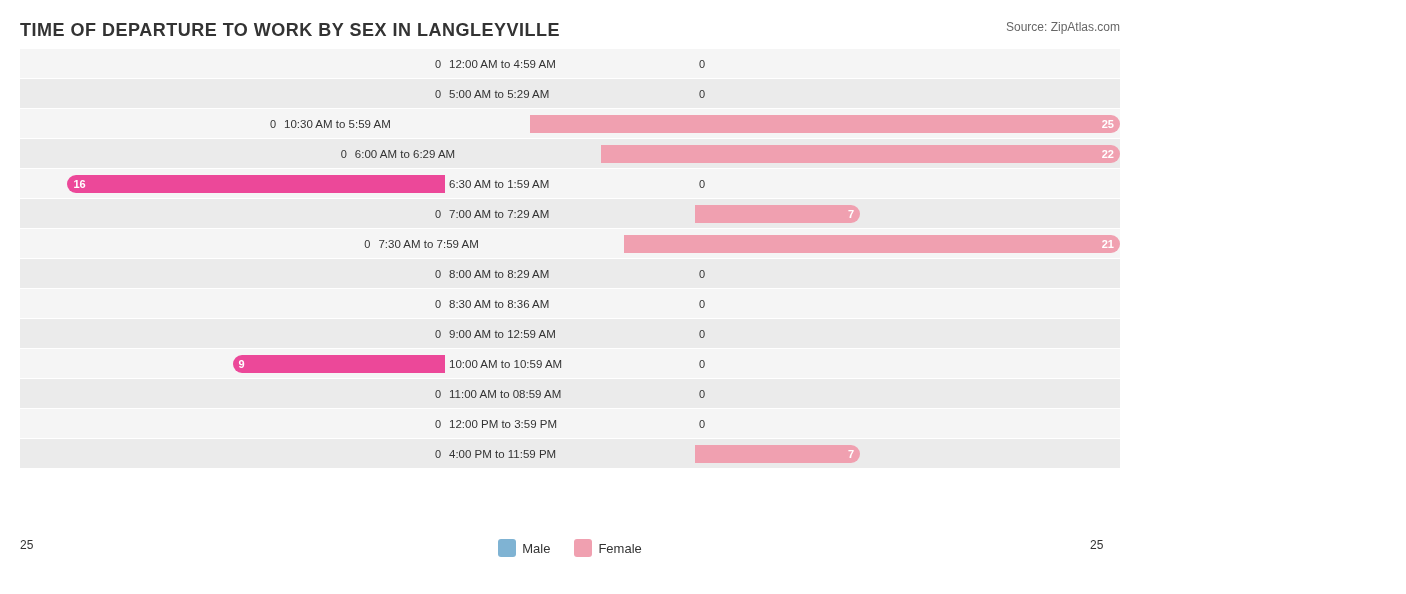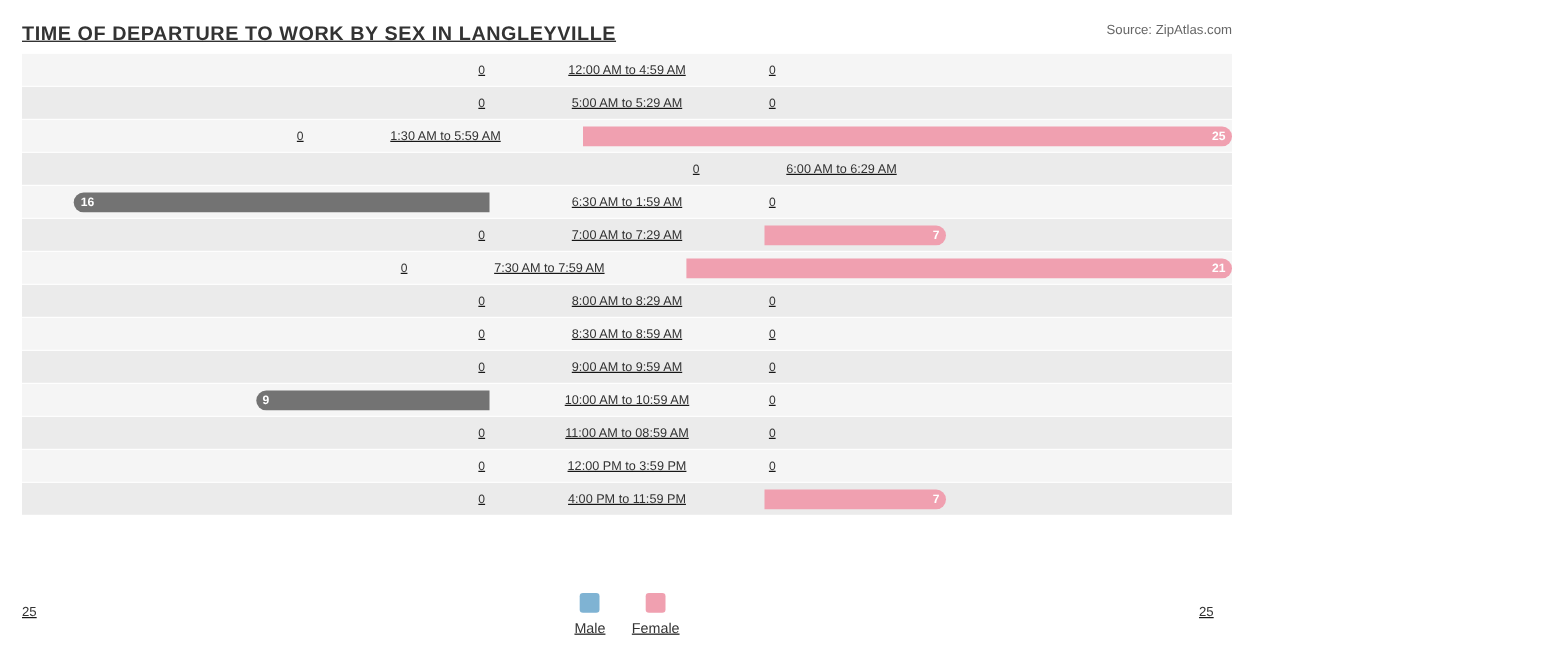--- a/index.html
+++ b/index.html
@@ -10,21 +10,20 @@
       height: 594px;
       overflow: hidden;
       position: relative;
     }
     .chart-container {
       width: 1140px;
       height: 594px;
       background: #fff;
       padding: 20px 20px 40px 20px;
       position: relative;
-      text-decoration: underline;
     }
     .title {
       font-size: 18px;
       font-weight: bold;
       color: #333;
       text-transform: uppercase;
       letter-spacing: 0.5px;
       margin-bottom: 8px;
     }
     .source {
@@ -63,30 +62,29 @@
     }
     .right-bar-area {
       width: 620px;
       display: flex;
       align-items: center;
       height: 100%;
       position: relative;
     }
     .label-center {
       width: 250px;
-      text-align: center;
       font-size: 11.5px;
       color: #333;
       z-index: 2;
       padding: 0 4px;
       flex-shrink: 0;
     }
     .bar-male {
       height: 18px;
-      background: #737373;
+      background: #ec4899;
       border-radius: 9px 0 0 9px;
       display: flex;
       align-items: center;
       justify-content: flex-start;
       position: relative;
     }
     .bar-female {
       height: 18px;
       background: #f0a0b0;
       border-radius: 0 9px 9px 0;
@@ -124,21 +122,20 @@
       align-items: center;
       gap: 24px;
       margin-top: 6px;
     }
     .legend-item {
       display: flex;
       align-items: center;
       gap: 6px;
       font-size: 13px;
       color: #333;
-      flex-direction: column;
     }
     .legend-swatch {
       width: 18px;
       height: 18px;
       border-radius: 3px;
     }
     .bottom-row {
       display: flex;
       justify-content: space-between;
       align-items: center;
@@ -174,32 +171,37 @@
         </div>
         <div class="label-center">5:00 AM to 5:29 AM</div>
         <div class="right-bar-area">
           <span class="zero-right">0</span>
         </div>
       </div>
       <div class="row">
         <div class="left-bar-area">
           <span class="zero-left">0</span>
         </div>
-        <div class="label-center">1:30 AM to 5:59 AM</div>
+        <div class="label-center">10:30 AM to 5:59 AM</div>
         <div class="right-bar-area">
           <div class="bar-female" style="width: 590px;">
             <span class="bar-value-inside-right">25</span>
           </div>
         </div>
       </div>
       <div class="row">
         <div class="left-bar-area">
           <span class="zero-left">0</span>
         </div>
         <div class="label-center">6:00 AM to 6:29 AM</div>
+        <div class="right-bar-area">
+          <div class="bar-female" style="width: 519.2px;">
+            <span class="bar-value-inside-right">22</span>
+          </div>
+        </div>
       </div>
       <div class="row">
         <div class="left-bar-area">
           <div class="bar-male" style="width: 377.6px;">
             <span class="bar-value-inside-left">16</span>
           </div>
         </div>
         <div class="label-center">6:30 AM to 1:59 AM</div>
         <div class="right-bar-area">
           <span class="zero-right">0</span>
@@ -233,30 +235,30 @@
         </div>
         <div class="label-center">8:00 AM to 8:29 AM</div>
         <div class="right-bar-area">
           <span class="zero-right">0</span>
         </div>
       </div>
       <div class="row">
         <div class="left-bar-area">
           <span class="zero-left">0</span>
         </div>
-        <div class="label-center">8:30 AM to 8:59 AM</div>
-        <div class="right-bar-area">
-          <span class="zero-right">0</span>
-        </div>
-      </div>
-      <div class="row">
-        <div class="left-bar-area">
-          <span class="zero-left">0</span>
-        </div>
-        <div class="label-center">9:00 AM to 9:59 AM</div>
+        <div class="label-center">8:30 AM to 8:36 AM</div>
+        <div class="right-bar-area">
+          <span class="zero-right">0</span>
+        </div>
+      </div>
+      <div class="row">
+        <div class="left-bar-area">
+          <span class="zero-left">0</span>
+        </div>
+        <div class="label-center">9:00 AM to 12:59 AM</div>
         <div class="right-bar-area">
           <span class="zero-right">0</span>
         </div>
       </div>
       <div class="row">
         <div class="left-bar-area">
           <div class="bar-male" style="width: 212.4px;">
             <span class="bar-value-inside-left">9</span>
           </div>
         </div>

